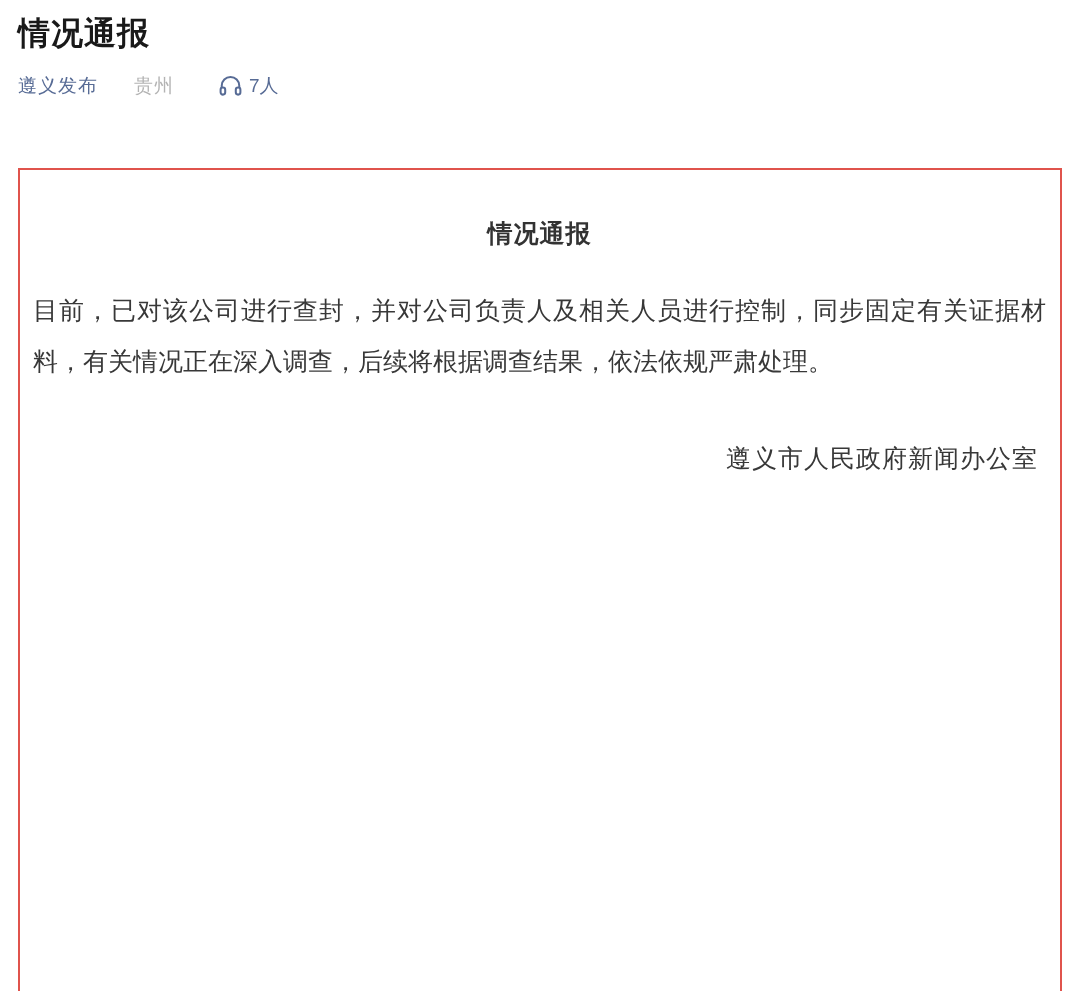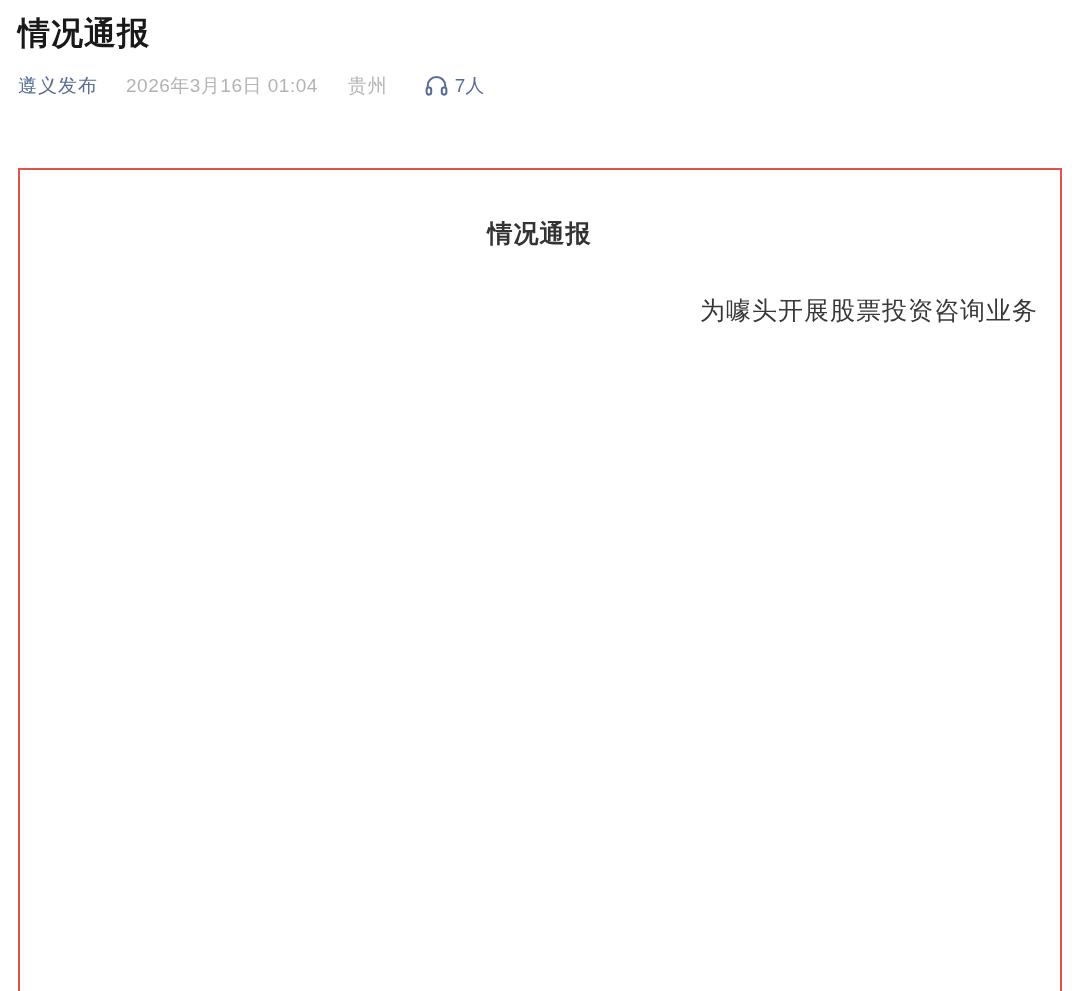--- a/index.html
+++ b/index.html
@@ -14,21 +14,21 @@
     width:1080px;height:991px;overflow:hidden;background:#ffffff;
     font-family:"Liberation Sans","DejaVu Sans",sans-serif;
   }
   .page{padding:0 18px;}
   .page-title{
     font-size:32px;font-weight:700;color:var(--title-black);
     padding-top:12px;line-height:1.35;letter-spacing:1px;
   }
   .meta-row{
     margin-top:17px;display:flex;align-items:center;
-    font-size:19px;line-height:26px;color:var(--meta-gray);
+    font-size:19px;line-height:26px;color:var(--meta-gray);gap:8px;
   }
   .account-link{
     color:var(--link-blue);font-weight:500;text-decoration:none;cursor:pointer;
     margin-right:28px;letter-spacing:1px;
   }
   .meta-date{margin-right:30px;letter-spacing:0.5px;}
   .meta-loc{margin-right:35px;letter-spacing:1px;}
   .listen{
     display:inline-flex;align-items:flex-end;color:var(--link-blue);cursor:pointer;
   }
@@ -51,36 +51,36 @@
 </style>
 </head>
 <body>
 
 <div class="page">
 
   <h1 class="page-title">情况通报</h1>
 
   <div class="meta-row">
     <a class="account-link">遵义发布</a>
-    <span class="meta-date">2026年3月16日 01:04</span>
     <span class="meta-loc">贵州</span>
     <span class="listen">
       <span>
         <svg width="27" height="27" viewBox="0 0 24 24" fill="none" stroke="#576b95" stroke-width="1.8" stroke-linecap="round">
           <path d="M4.2 18.5v-6.3a7.8 7.8 0 0 1 15.6 0v6.3"></path>
           <rect x="3.2" y="13.8" width="4.1" height="6.3" rx="2" fill="#ffffff" stroke="#576b95"></rect>
           <rect x="16.7" y="13.8" width="4.1" height="6.3" rx="2" fill="#ffffff" stroke="#576b95"></rect>
         </svg>
       </span>
       <span>7人</span>
     </span>
   </div>
 
   <div class="notice-box">
     <div class="notice-title">情况通报</div>
 
 
+    <p>目前，已对该公司进行查封，并对公司负责人及相关人员进行控制，同步固定有关证据材料，有关情况正在深入调查，后续将根据调查结果，依法依规严肃处理。</p>
 
 
-    <div class="sig-line">为噱头开展股票投资咨询业务</div>
+    <div class="sig-line">遵义市人民政府新闻办公室</div>
   </div>
 
 </div>
 
 </body></html>

